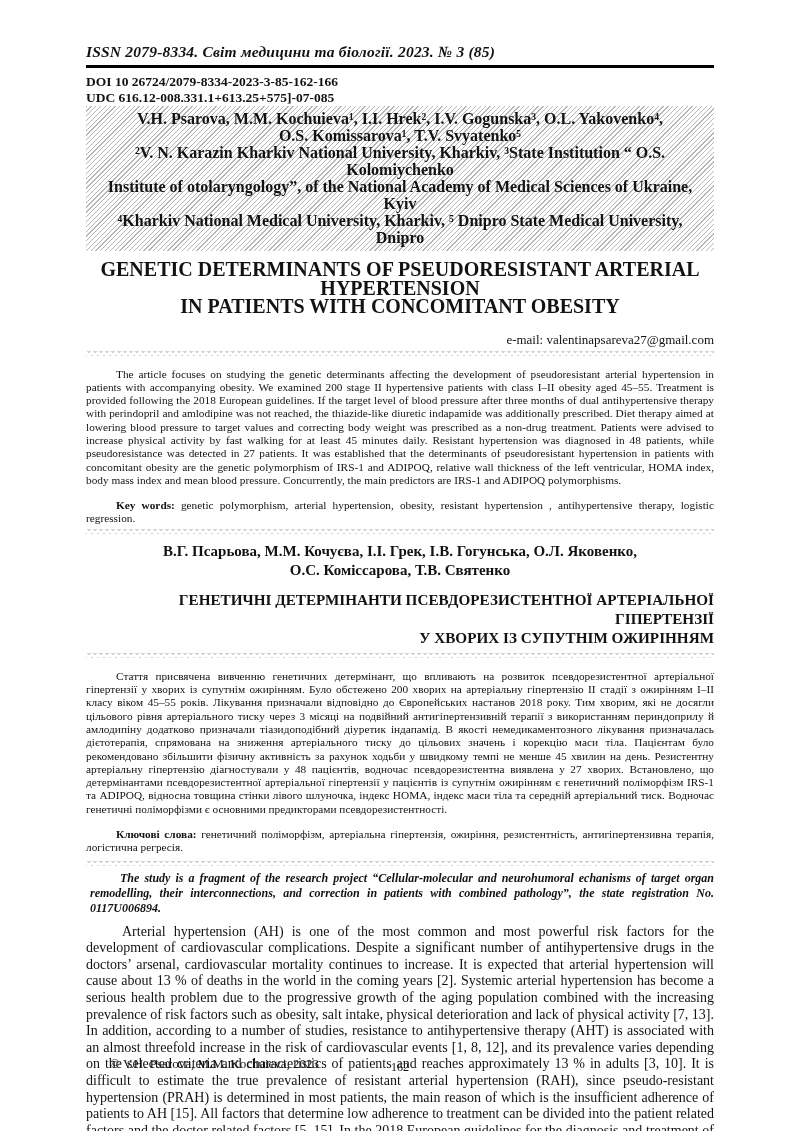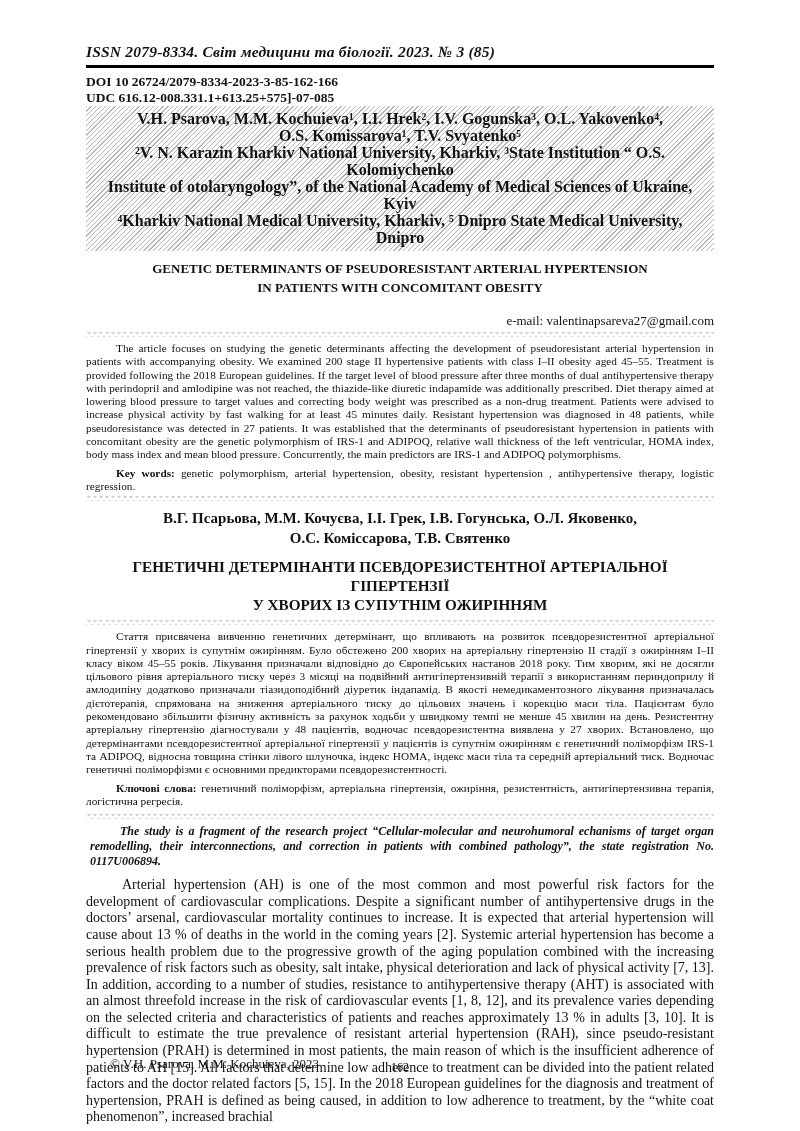--- a/index.html
+++ b/index.html
@@ -9,37 +9,37 @@
   .content{padding:42px 86px 0 86px;}
 
   .issn-row{font-size:15.5px;font-weight:bold;font-style:italic;letter-spacing:.2px;
             padding-bottom:3px;border-bottom:3px solid #000;line-height:20px;}
   .meta{margin-top:6px;font-weight:bold;font-size:13.5px;line-height:16px;}
 
   .authors-block{margin-top:0;padding:4px 6px 5px 6px;text-align:center;font-weight:bold;
                  font-size:16px;line-height:17px;
                  background-image:repeating-linear-gradient(135deg,#b6b6b6 0,#b6b6b6 .9px,transparent .9px,transparent 3.4px);}
 
-  .title-en{margin-top:9px;text-align:center;font-weight:bold;font-size:13px;line-height:18.5px;}
+  .title-en{margin-top:9px;text-align:center;font-weight:bold;font-size:20px;line-height:18.5px;}
   .email{margin-top:16px;text-align:right;font-size:13px;line-height:15px;}
 
   .wavy{height:5px;margin-top:4px;
         background:
           linear-gradient(135deg,#d4d4d4 25%,transparent 25%) -3px 0/6px 6px,
           linear-gradient(225deg,#d4d4d4 25%,transparent 25%) -3px 0/6px 6px,
           linear-gradient(315deg,#d4d4d4 25%,transparent 25%) 0 0/6px 6px,
           linear-gradient(45deg,#d4d4d4 25%,transparent 25%) 0 0/6px 6px;}
   .wavy.tight{margin-top:3px;}
   .wavy.mt6{margin-top:6px;}
 
-  .abstract{margin:5px 0 0 0;font-size:11.3px;line-height:13.3px;text-align:justify;text-indent:30px;}
+  .abstract{margin:12px 0 0 0;font-size:11.3px;line-height:13.3px;text-align:justify;text-indent:30px;}
   .abstract .kw-label{font-weight:bold;}
 
   .authors-uk{margin-top:8px;text-align:center;font-weight:bold;font-size:15px;line-height:19.5px;}
-  .title-uk{margin-top:9px;text-align:center;font-weight:bold;font-size:15.2px;line-height:19px;}
+  .title-uk{margin-top:9px;text-align:right;font-weight:bold;font-size:15.2px;line-height:19px;}
 
   .study-note{margin:5px 0 0 4px;font-size:12px;line-height:15px;font-weight:bold;font-style:italic;
               text-align:justify;text-indent:30px;}
 
   .body-par{margin:8px 0 0 0;font-size:14px;line-height:16.6px;text-align:justify;text-indent:36px;}
 
   .footer{position:absolute;top:1056px;left:86px;right:86px;height:24px;font-size:13px;}
   .copyright{position:absolute;left:24px;top:0;line-height:16px;}
   .page-number{position:absolute;left:0;right:0;top:4px;text-align:center;font-size:12px;}
   p,div{-webkit-font-smoothing:antialiased;}

